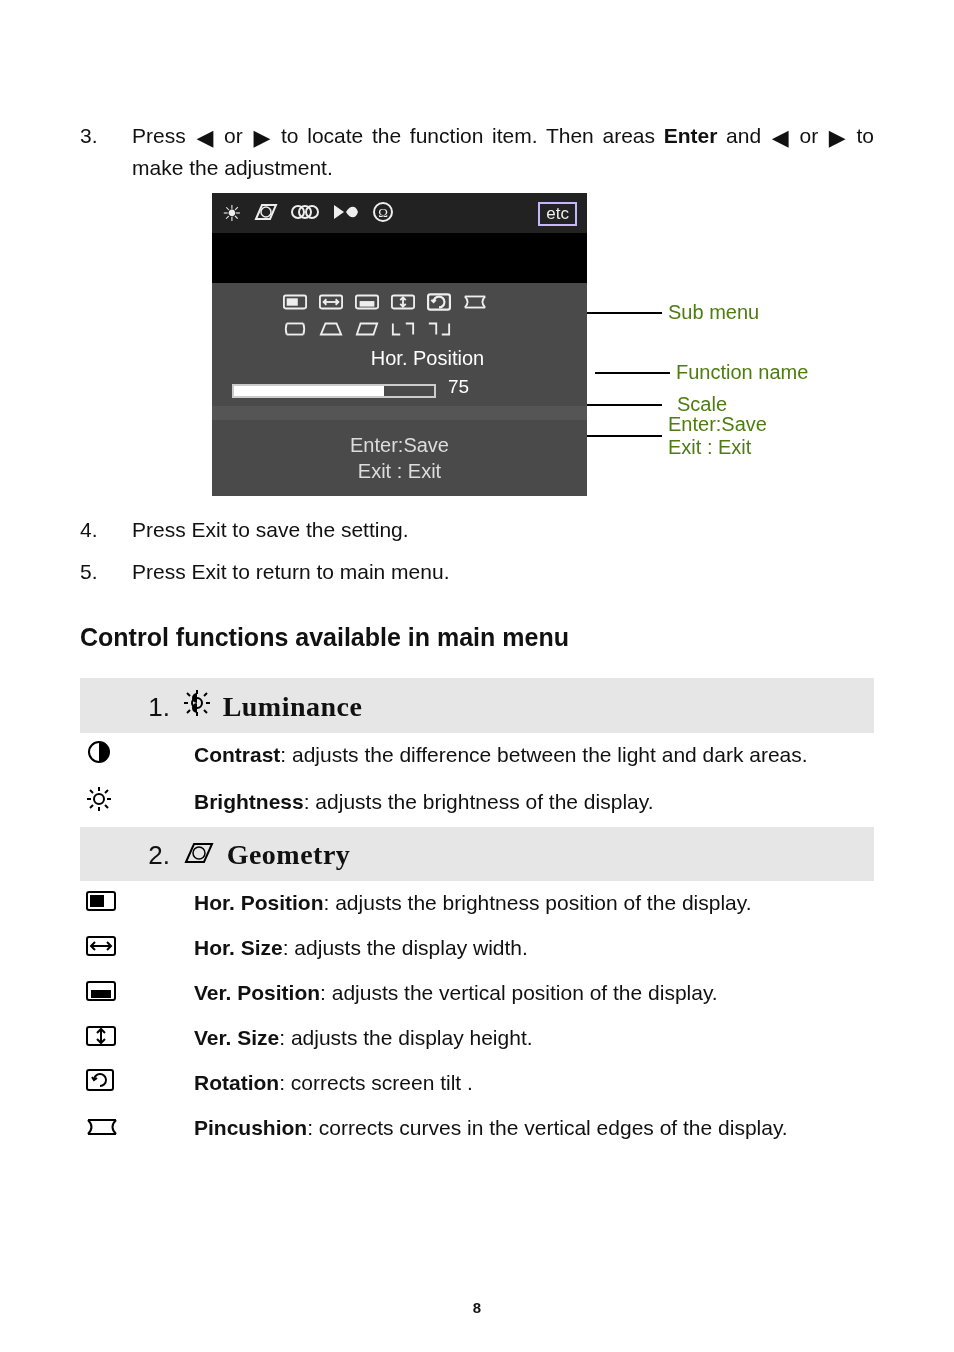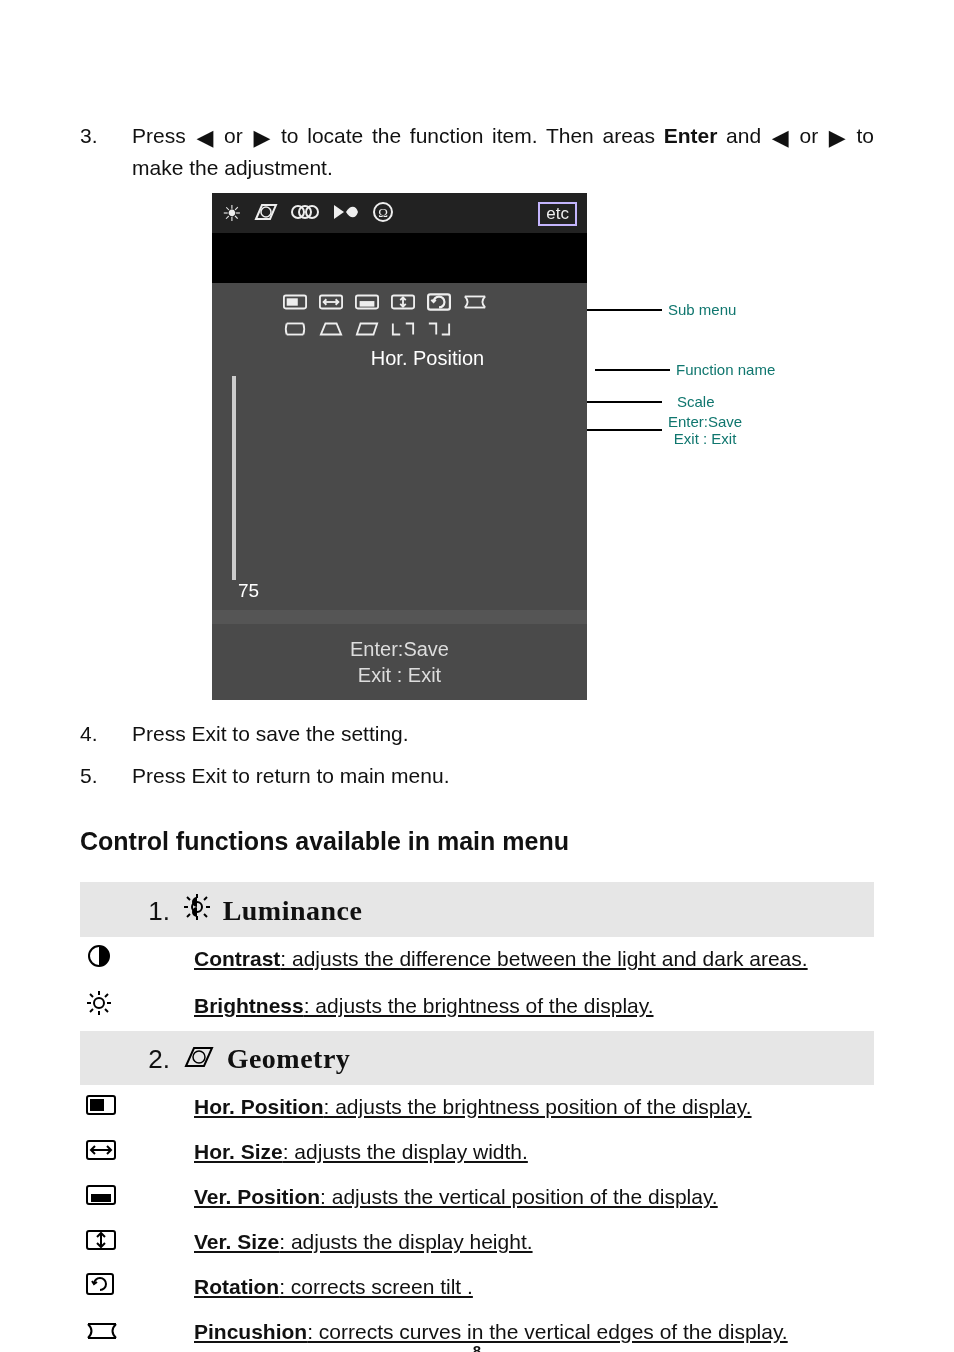--- a/index.html
+++ b/index.html
@@ -91,23 +91,23 @@
     text-align: center;
     font-size: 20px;
   }
   .osd-fn {
     text-align: center;
     font-size: 20px;
     margin-top: 6px;
   }
   .osd-slider {
     display: flex;
-    align-items: flex-start;
+    align-items: flex-end;
+    gap: 6px;
     margin: 6px 0 0 -50px;
-    flex-direction: column;
   }
   .slider-track {
     flex: 0 0 200px;
     height: 10px;
     border: 2px solid #ccc;
     position: relative;
     background: transparent;
   }
   .slider-fill {
     position: absolute;
@@ -125,23 +125,22 @@
     color: #ddd;
     text-align: center;
     font-size: 20px;
     padding: 12px 0 12px 0;
     line-height: 1.3;
     border-top: 14px solid #555;
   }
   .callouts {
     position: relative;
     width: 260px;
-    font-size: 15px;
-    color: #0f766e;
-    text-align: center;
+    font-size: 20px;
+    color: #4d7c0f;
   }
   .callout {
     position: absolute;
     display: flex;
     align-items: center;
   }
   .callout .line {
     border-top: 2px solid #000;
     height: 0;
     margin-right: 6px;
@@ -181,21 +180,20 @@
     line-height: 1.5;
   }
   .fn-row .icon-cell {
     width: 80px;
     text-align: left;
     font-size: 22px;
     padding-left: 6px;
   }
   .fn-row .desc-cell {
     padding-left: 20px;
-    text-decoration: underline;
   }
   .bold {
     font-weight: bold;
     font-family: Arial, sans-serif;
     margin-top: 36px;
   }
   .page-num {
     position: absolute;
     bottom: 36px;
     left: 0; right: 0;

